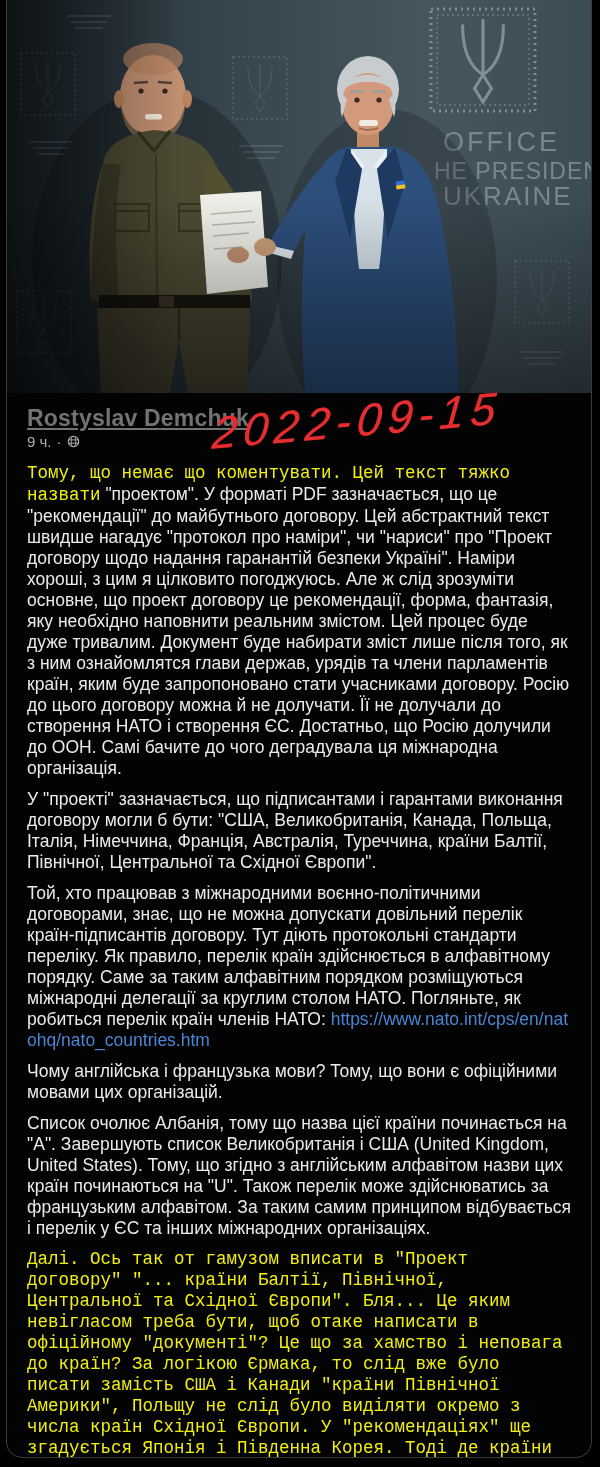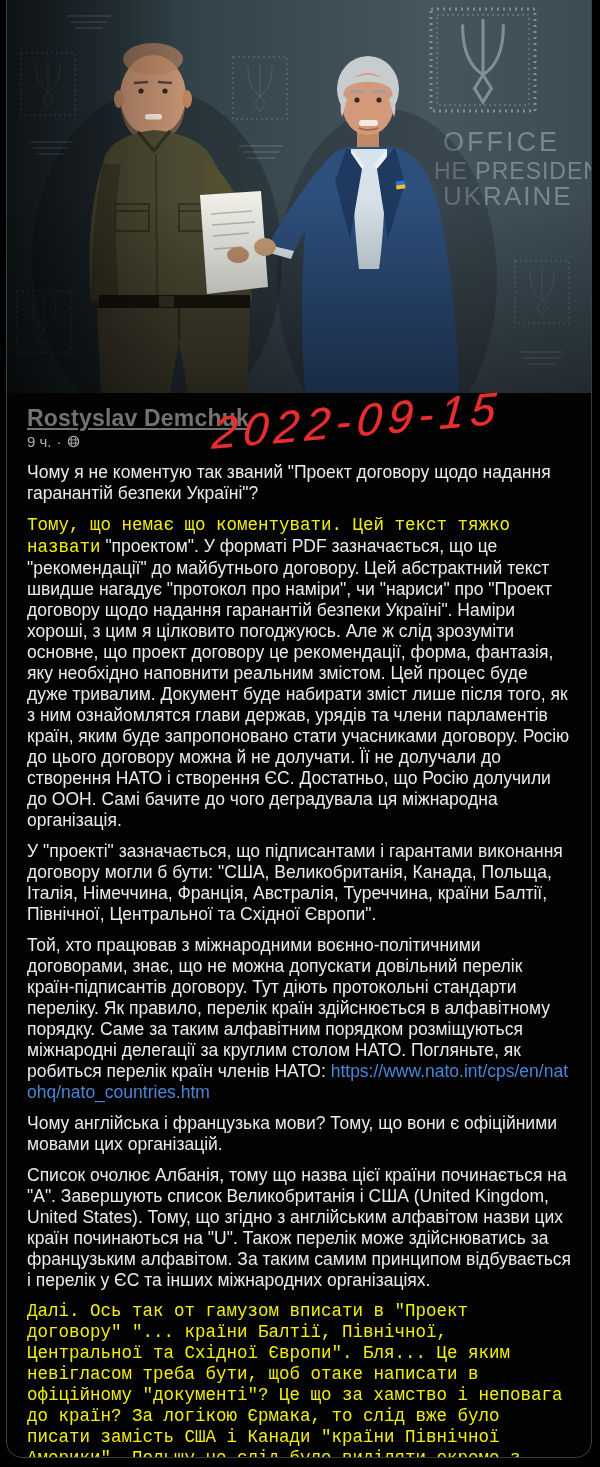--- a/index.html
+++ b/index.html
@@ -165,21 +165,20 @@
         <svg class="globe" viewBox="0 0 16 16">
           <circle cx="8" cy="8" r="6.4" fill="none" stroke="#a9acb1" stroke-width="1.4"></circle>
           <ellipse cx="8" cy="8" rx="2.8" ry="6.4" fill="none" stroke="#a9acb1" stroke-width="1.2"></ellipse>
           <path d="M2 6 H14 M2 10 H14" stroke="#a9acb1" stroke-width="1.2" fill="none"></path>
         </svg>
       </div>
       <div class="hand-date">2022-09-15</div>
     </div>
 
     <div class="content">
-      <p>Чому я не коментую так званий "Проект договору щодо надання гаранантій безпеки Україні"?</p>
       <p><span class="yellow">Тому, що немає що коментувати. Цей текст тяжко назвати</span> <span>"проектом". У форматі PDF зазначається, що це "рекомендації" до майбутнього договору. Цей абстрактний текст швидше нагадує "протокол про наміри", чи "нариси" про "Проект договору щодо надання гаранантій безпеки Україні". Наміри хороші, з цим я цілковито погоджуюсь. Але ж слід зрозуміти основне, що проект договору це рекомендації, форма, фантазія, яку необхідно наповнити реальним змістом. Цей процес буде дуже тривалим. Документ буде набирати зміст лише після того, як з ним ознайомлятся глави держав, урядів та члени парламентів країн, яким буде запропоновано стати учасниками договору. Росію до цього договору можна й не долучати. Її не долучали до створення НАТО і створення ЄС. Достатньо, що Росію долучили до ООН. Самі бачите до чого деградувала ця міжнародна організація.</span></p>
       <p>У "проекті" зазначається, що підписантами і гарантами виконання договору могли б бути: "США, Великобританія, Канада, Польща, Італія, Німеччина, Франція, Австралія, Туреччина, країни Балтії, Північної, Центральної та Східної Європи".</p>
       <p><span>Той, хто працював з міжнародними воєнно-політичними договорами, знає, що не можна допускати довільний перелік країн-підписантів договору. Тут діють протокольні стандарти переліку. Як правило, перелік країн здійснюється в алфавітному порядку. Саме за таким алфавітним порядком розміщуються міжнародні делегації за круглим столом НАТО. Погляньте, як робиться перелік країн членів НАТО: </span><a class="link" href="#">https://www.nato.int/cps/en/natohq/nato_countries.htm</a></p>
       <p>Чому англійська і французька мови? Тому, що вони є офіційними мовами цих організацій.</p>
       <p>Список очолює Албанія, тому що назва цієї країни починається на "А". Завершують список Великобританія і США (United Kingdom, United States). Тому, що згідно з англійським алфавітом назви цих країн починаються на "U". Також перелік може здійснюватись за французьким алфавітом. За таким самим принципом відбувається і перелік у ЄС та інших міжнародних організаціях.</p>
       <p class="yellow">Далі. Ось так от гамузом вписати в "Проект договору" "... країни Балтії, Північної, Центральної та Східної Європи". Бля... Це яким невігласом треба бути, щоб отаке написати в офіційному "документі"? Це що за хамство і неповага до країн? За логікою Єрмака, то слід вже було писати замість США і Канади "країни Північної Америки", Польщу не слід було виділяти окремо з числа країн Східної Європи. У "рекомендаціях" ще згадується Японія і Південна Корея. Тоді де країни Південної Європи, Балканські країни, країни Скандінавії? Чи Іспанія і Португалія нас не підтримують і не допомагають? Данія і Норвегія також у цей список не входять?</p>
 
     </div>
 
   </div>

